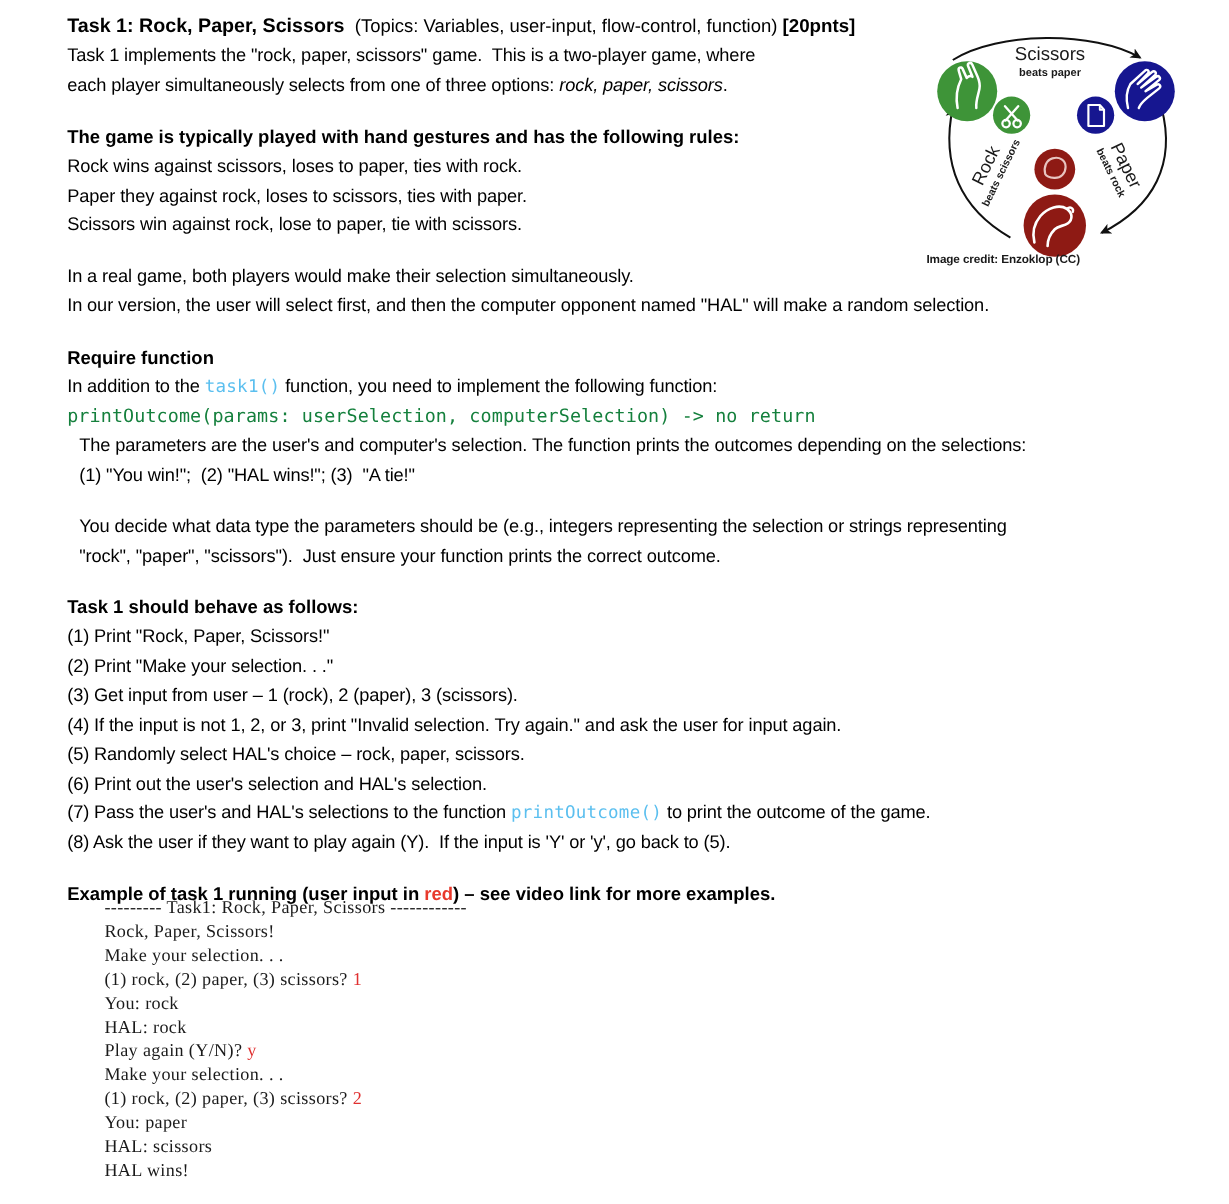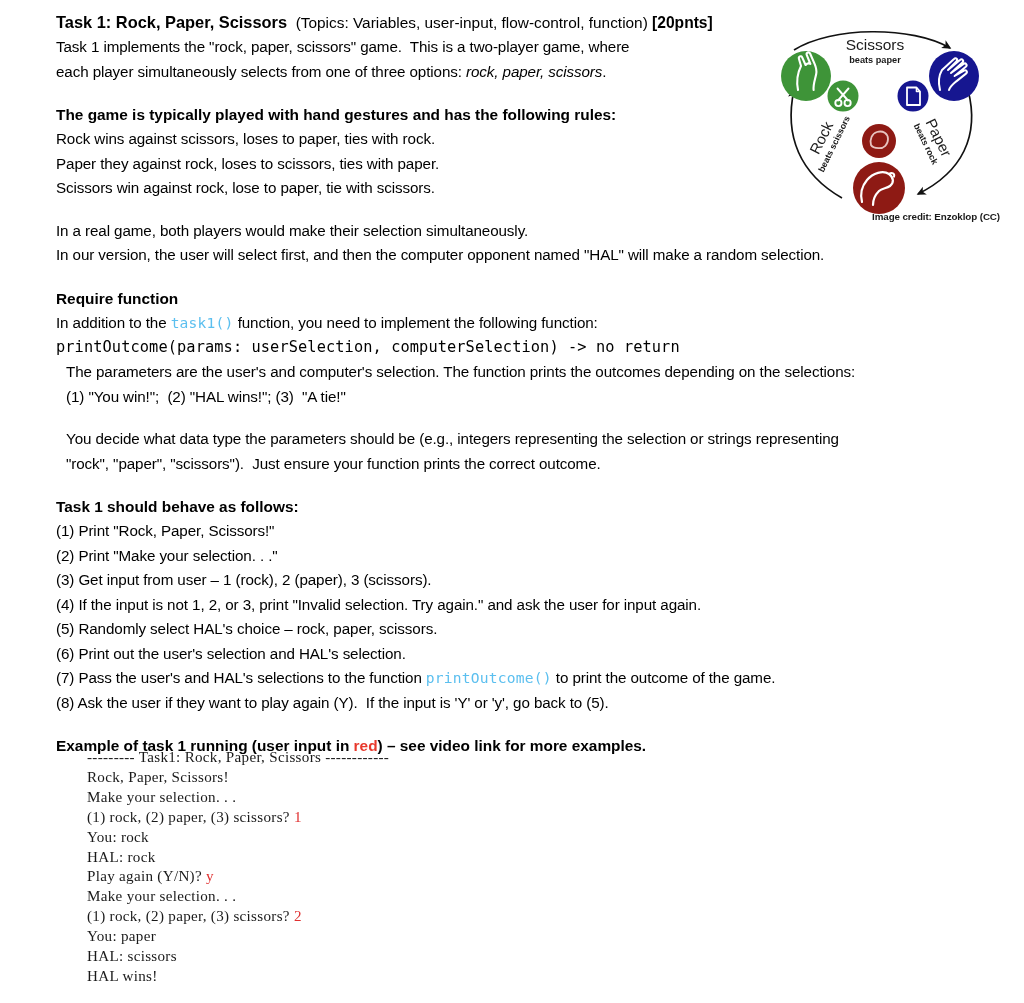--- a/index.html
+++ b/index.html
@@ -47,21 +47,21 @@
 
   
   .code {
     font-family: "DejaVu Sans Mono", "Liberation Mono", monospace;
     color: #5BBFEF;
     font-size: 14.6px;
     letter-spacing: 0.2px;
   }
   .codeline {
     font-family: "DejaVu Sans Mono", "Liberation Mono", monospace;
-    color: #000000;
+    color: #15803d;
     font-size: 15.3px;
     line-height: 25px;
     letter-spacing: 0.1px;
     white-space: pre;
   }
 
   .red { color: #E03030; }
   .redbold { color: #E8392C; font-weight: bold; }
 
   
@@ -105,21 +105,21 @@
     top: 28px;
     width: 228px;
     height: 205px;
   }
   .diagram svg { display: block; }
   .img-credit {
     position: absolute;
     left: 772px;
     top: 211px;
     width: 228px;
-    text-align: right;
+    text-align: left;
     font-size: 9.8px;
     font-weight: bold;
     color: #1a1a1a;
     letter-spacing: -0.1px;
   }
 </style>
 </head>
 <body>
 
 <div id="page">

